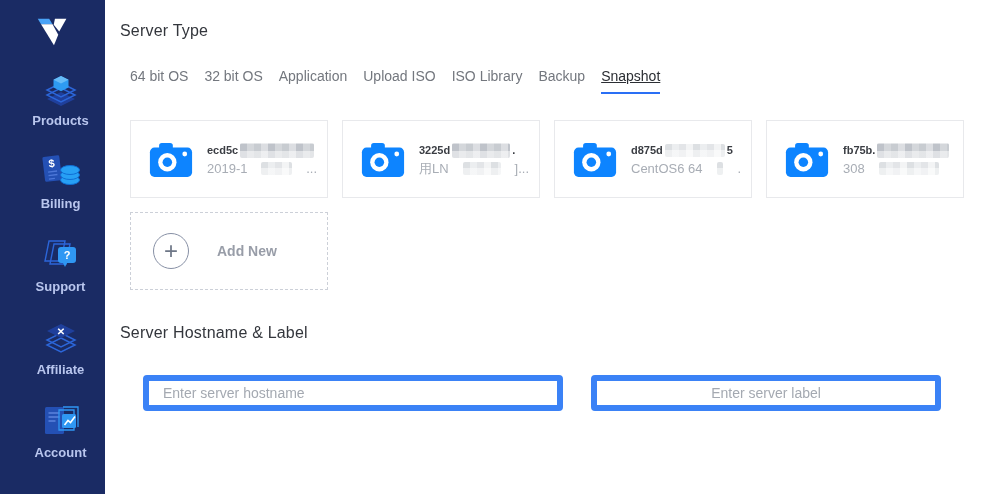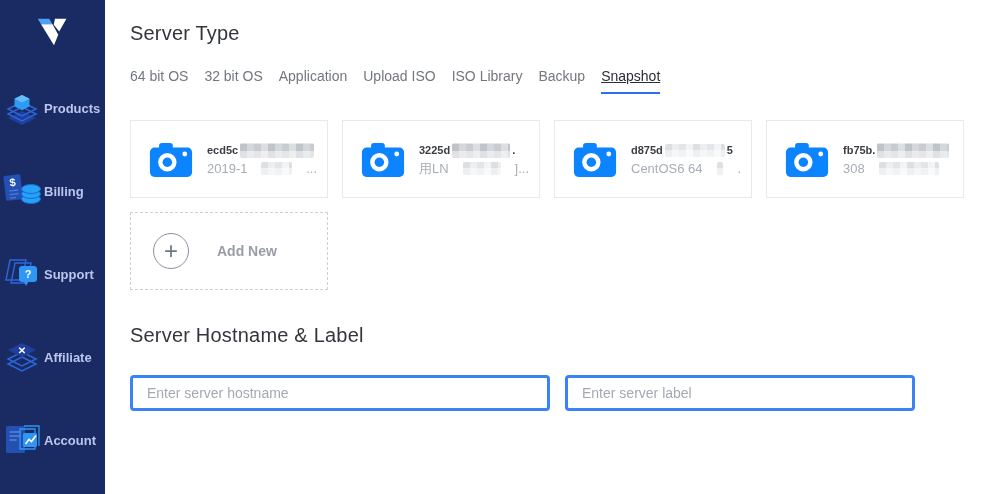--- a/index.html
+++ b/index.html
@@ -5,28 +5,28 @@
   * { margin:0; padding:0; box-sizing:border-box; }
   html,body { width:1007px; height:494px; overflow:hidden;
     font-family:"Liberation Sans", sans-serif; background:#fff; }
 
   
   .sidebar { position:absolute; left:0; top:0; width:105px; height:494px;
     background:#1a2b64; }
   .logo { position:absolute; top:10px; left:0; width:105px; height:44px;
     display:flex; align-items:center; justify-content:center; cursor:pointer; }
   .nav { position:absolute; top:66px; left:0; width:105px; }
-  .nav-item { height:83px; display:flex; flex-direction:row;
-    align-items:center; justify-content:flex-start; cursor:pointer; }
+  .nav-item { height:83px; display:flex; flex-direction:column;
+    align-items:center; justify-content:flex-start; cursor:pointer;margin-left:16px; }
   .nav-item .nico { height:46px; display:flex; align-items:center; justify-content:center; }
   .nav-item .nlabel { margin-top:1px; font-size:13px; font-weight:600; color:#b9c6ee; }
 
   
   .main { position:absolute; left:105px; top:0; width:902px; height:494px; background:#fff; }
-  .h1 { position:absolute; left:25px; font-size:20px; font-weight:500;
+  .h1 { position:absolute; left:15px; font-size:16px; font-weight:500;
     color:#33363c; letter-spacing:.2px; }
   #server-type-title { top:22px; }
   #hostname-title { top:324px; }
 
   .tabs { position:absolute; left:25px; top:68px; display:flex; gap:16px; }
   .tab { font-size:14px; color:#73777e; padding-bottom:8px; cursor:pointer;
     border-bottom:2px solid transparent; }
   .tab.active { color:#2b2e33; border-bottom-color:#2a6ff5;text-decoration:underline; }
 
   .cards { position:absolute; left:25px; top:120px; display:grid;
@@ -49,26 +49,26 @@
       repeating-linear-gradient(0deg, rgba(255,255,255,.5) 0 7px, rgba(255,255,255,0) 7px 14px),
       repeating-linear-gradient(90deg,#dde0e3 0 7px,#eceef0 7px 14px,#e3e5e8 14px 21px,#f3f4f5 21px 28px); }
 
   .card.add-new { border:1px dashed #ccd0d8; padding-left:22px; }
   .plus-circle { width:36px; height:36px; border:1px solid #8790a5; border-radius:50%;
     display:flex; align-items:center; justify-content:center;
     color:#6e7787; font-size:24px; font-weight:300; line-height:1; }
   .add-label { margin-left:28px; font-size:14px; font-weight:700; color:#989da8; }
 
   .inputs { position:absolute; left:25px; top:375px; display:flex; gap:15px; }
-  .inputs input { height:36px; border:3px solid #3b82f6; border-radius:4px;
+  .inputs input { height:36px; border:6px solid #3b82f6; border-radius:4px;
     padding:0 14px; font-size:14px; color:#33363c; outline:none;
-    font-family:"Liberation Sans", sans-serif; }
+    font-family:"Liberation Sans", sans-serif;margin-left:13px; }
   .inputs input::placeholder { color:#a4a9b1; }
   #hostname-input { width:420px; }
-  #label-input { width:350px; }
+  #label-input { width:350px;text-align:center; }
 </style>
 </head>
 <body>
 
 <div class="sidebar">
   <div class="logo">
     <svg width="42" height="38" viewBox="0 0 44 38">
       <polygon points="6,5 18,5 21.5,11 9.5,11" fill="#4aa3f7"></polygon>
       <polygon points="9.5,11 21.5,11 27.5,22 23,33" fill="#ffffff"></polygon>
       <polygon points="24,5 36,5 28.5,18.5 22.8,11.5" fill="#ffffff"></polygon>

